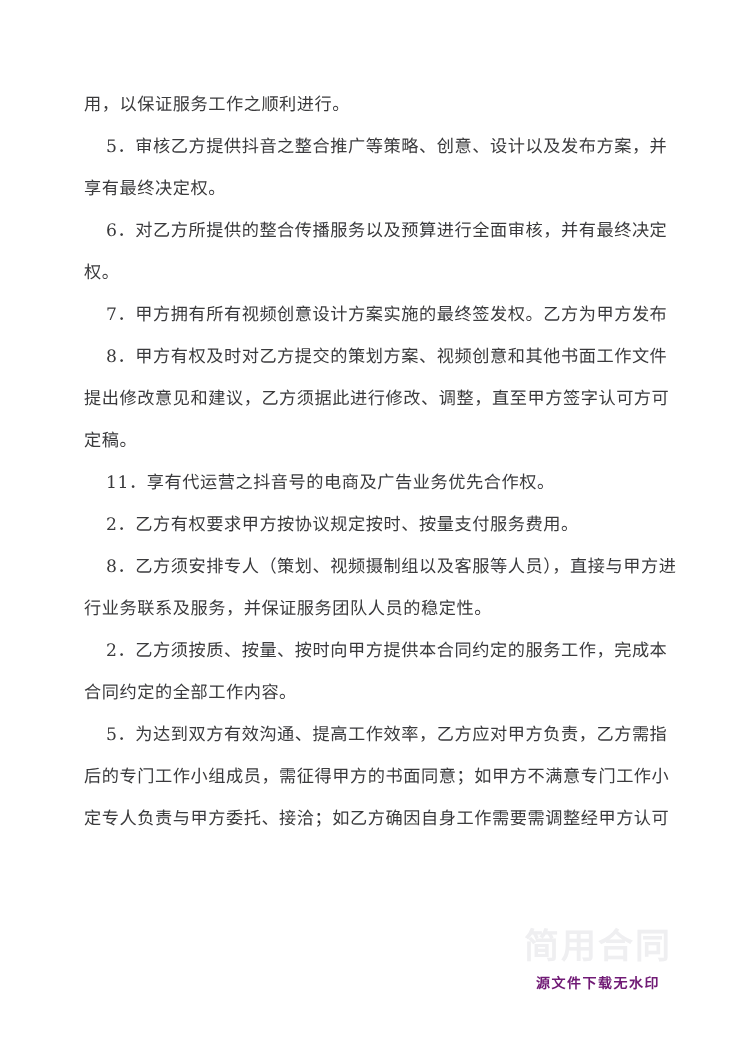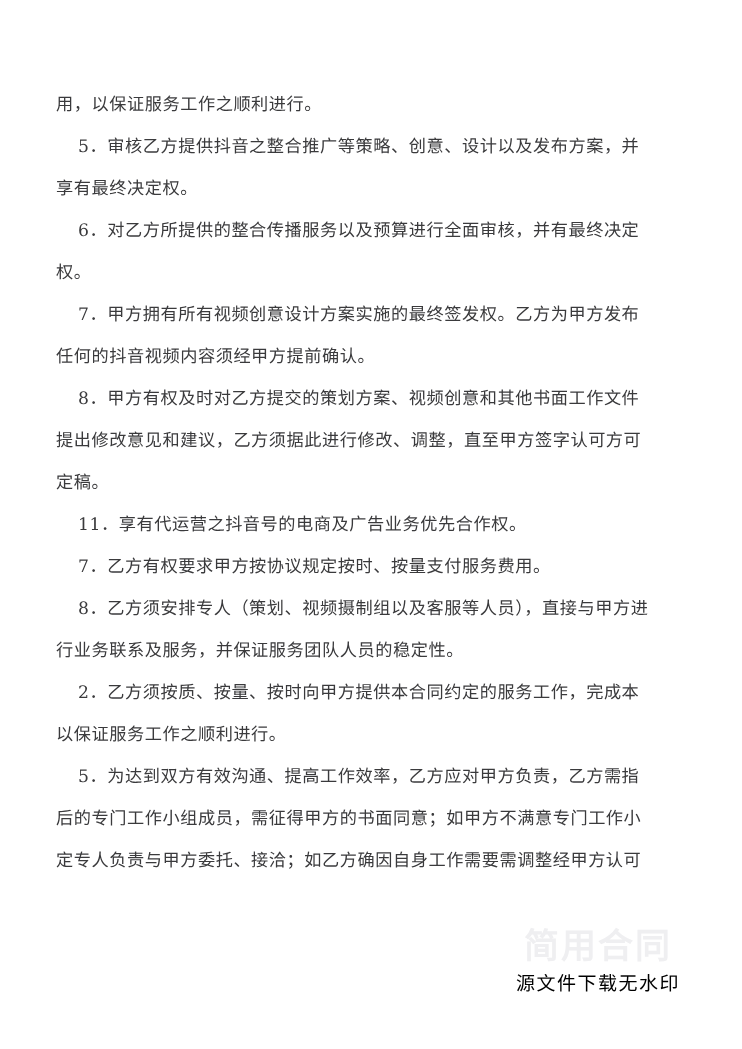--- a/index.html
+++ b/index.html
@@ -14,21 +14,21 @@
   .page {
     position: relative;
     width: 742px;
     height: 1049px;
     background: #ffffff;
     overflow: hidden;
     box-sizing: border-box;
   }
   .doc-body {
     position: absolute;
-    left: 56px;
+    left: 84px;
     top: 84px;
     width: 584px;
   }
   .line {
     font-size: 17.2px;
     line-height: 42px;
     color: #3a3a3c;
     letter-spacing: 0.55px;
     white-space: nowrap;
     font-family: "DejaVu Serif", "Liberation Serif", serif;
@@ -54,51 +54,50 @@
     font-family: "DejaVu Sans", "Liberation Sans", sans-serif;
     font-size: 35px;
     font-weight: 700;
     color: #efeff1;
     letter-spacing: 2px;
     line-height: 40px;
     white-space: nowrap;
   }
   .wm-sub {
     font-family: "DejaVu Sans", "Liberation Sans", sans-serif;
-    font-size: 19px;
-    font-weight: 400;
-    color: #000000;
+    font-size: 14px;
+    font-weight: 700;
+    color: #701a75;
     letter-spacing: 1.5px;
     line-height: 26px;
     margin-top: 4px;
     white-space: nowrap;
   }
 </style>
 </head>
 <body>
 
 <div class="page">
 
   <div class="doc-body">
     <div class="line">用，以保证服务工作之顺利进行。</div>
     <div class="line indent">5．审核乙方提供抖音之整合推广等策略、创意、设计以及发布方案，并</div>
     <div class="line">享有最终决定权。</div>
     <div class="line indent">6．对乙方所提供的整合传播服务以及预算进行全面审核，并有最终决定</div>
     <div class="line">权。</div>
     <div class="line indent">7．甲方拥有所有视频创意设计方案实施的最终签发权。乙方为甲方发布</div>
-    <div class="line">任何的抖音视频内容须经甲方提前确认。</div>
     <div class="line indent">8．甲方有权及时对乙方提交的策划方案、视频创意和其他书面工作文件</div>
     <div class="line">提出修改意见和建议，乙方须据此进行修改、调整，直至甲方签字认可方可</div>
     <div class="line">定稿。</div>
     <div class="line indent">11．享有代运营之抖音号的电商及广告业务优先合作权。</div>
-    <div class="line indent">7．乙方有权要求甲方按协议规定按时、按量支付服务费用。</div>
+    <div class="line indent">2．乙方有权要求甲方按协议规定按时、按量支付服务费用。</div>
     <div class="line indent">8．乙方须安排专人（策划、视频摄制组以及客服等人员），直接与甲方进</div>
     <div class="line">行业务联系及服务，并保证服务团队人员的稳定性。</div>
     <div class="line indent">2．乙方须按质、按量、按时向甲方提供本合同约定的服务工作，完成本</div>
-    <div class="line">以保证服务工作之顺利进行。</div>
+    <div class="line">合同约定的全部工作内容。</div>
     <div class="line indent">5．为达到双方有效沟通、提高工作效率，乙方应对甲方负责，乙方需指</div>
     <div class="line">后的专门工作小组成员，需征得甲方的书面同意；如甲方不满意专门工作小</div>
     <div class="line">定专人负责与甲方委托、接洽；如乙方确因自身工作需要需调整经甲方认可</div>
   </div>
 
   <div class="watermark">
     <div class="wm-main">简用合同</div>
     <div class="wm-sub">源文件下载无水印</div>
   </div>
 

